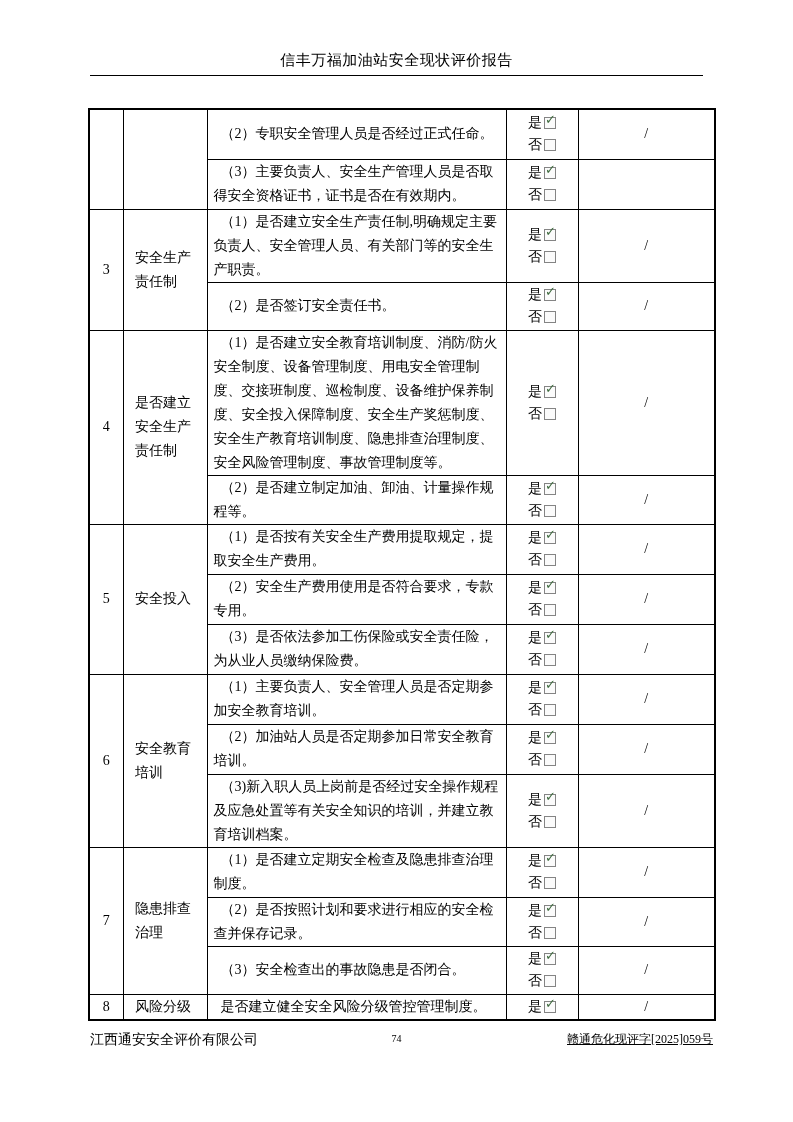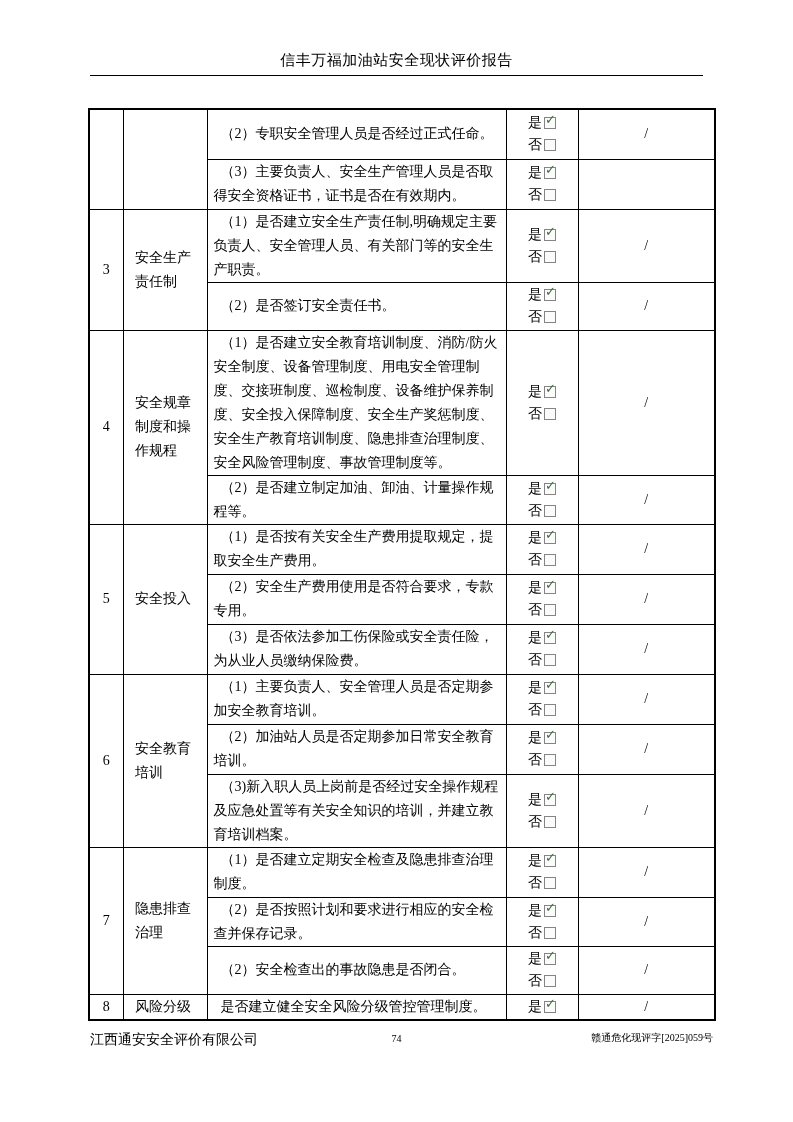--- a/index.html
+++ b/index.html
@@ -27,21 +27,21 @@
     position:relative;display:inline-block;width:12px;height:12px;box-sizing:border-box;
     border:1px solid #848484;background:#fbfbfb;margin-left:2px;
   }
   .check{
     position:absolute;top:-5px;left:0;font-size:13px;font-weight:bold;color:#3f6b3f;
     font-family:"DejaVu Sans",sans-serif;line-height:13px;
   }
   .col-remark{text-align:center;font-size:14px;}
   .f-left{position:absolute;left:90px;top:1031px;font-size:14px;text-align:right;}
   .f-center{position:absolute;left:50%;transform:translateX(-50%);top:1033px;font-size:10px;}
-  .f-right{position:absolute;right:80px;top:1031px;font-size:10px;}
+  .f-right{position:absolute;right:80px;top:1031px;font-size:12px;text-decoration:underline;}
 </style>
 </head>
 <body>
 
 <div class="page">
   <div class="header-title">信丰万福加油站安全现状评价报告</div>
   <div class="header-rule"></div>
 
   <table class="checklist">
     <colgroup>
@@ -136,21 +136,21 @@
                 <span>否</span>
                 <span class="box"></span>
               </div>
             </div>
           </td>
           <td class="col-remark">/</td>
         </tr>
         <tr style="height: 142px;">
           <td rowspan="2" class="col-num">4</td>
           <td rowspan="2">
-            <div class="cat-inner">安全规章制度和操作规程</div>
+            <div class="cat-inner">是否建立安全生产责任制</div>
           </td>
           <td>
             <div class="item-text">（1）是否建立安全教育培训制度、消防/防火安全制度、设备管理制度、用电安全管理制度、交接班制度、巡检制度、设备维护保养制度、安全投入保障制度、安全生产奖惩制度、安全生产教育培训制度、隐患排查治理制度、安全风险管理制度、事故管理制度等。</div>
           </td>
           <td class="col-yn">
             <div class="yn-wrap">
               <div class="yn-line">
                 <span>是</span>
                 <span class="box">
                   <span class="check">✓</span>
@@ -351,21 +351,21 @@
               <div class="yn-line">
                 <span>否</span>
                 <span class="box"></span>
               </div>
             </div>
           </td>
           <td class="col-remark">/</td>
         </tr>
         <tr style="height: 48px;">
           <td>
-            <div class="item-text">（2）安全检查出的事故隐患是否闭合。</div>
+            <div class="item-text">（3）安全检查出的事故隐患是否闭合。</div>
           </td>
           <td class="col-yn">
             <div class="yn-wrap">
               <div class="yn-line">
                 <span>是</span>
                 <span class="box">
                   <span class="check">✓</span>
                 </span>
               </div>
               <div class="yn-line">

